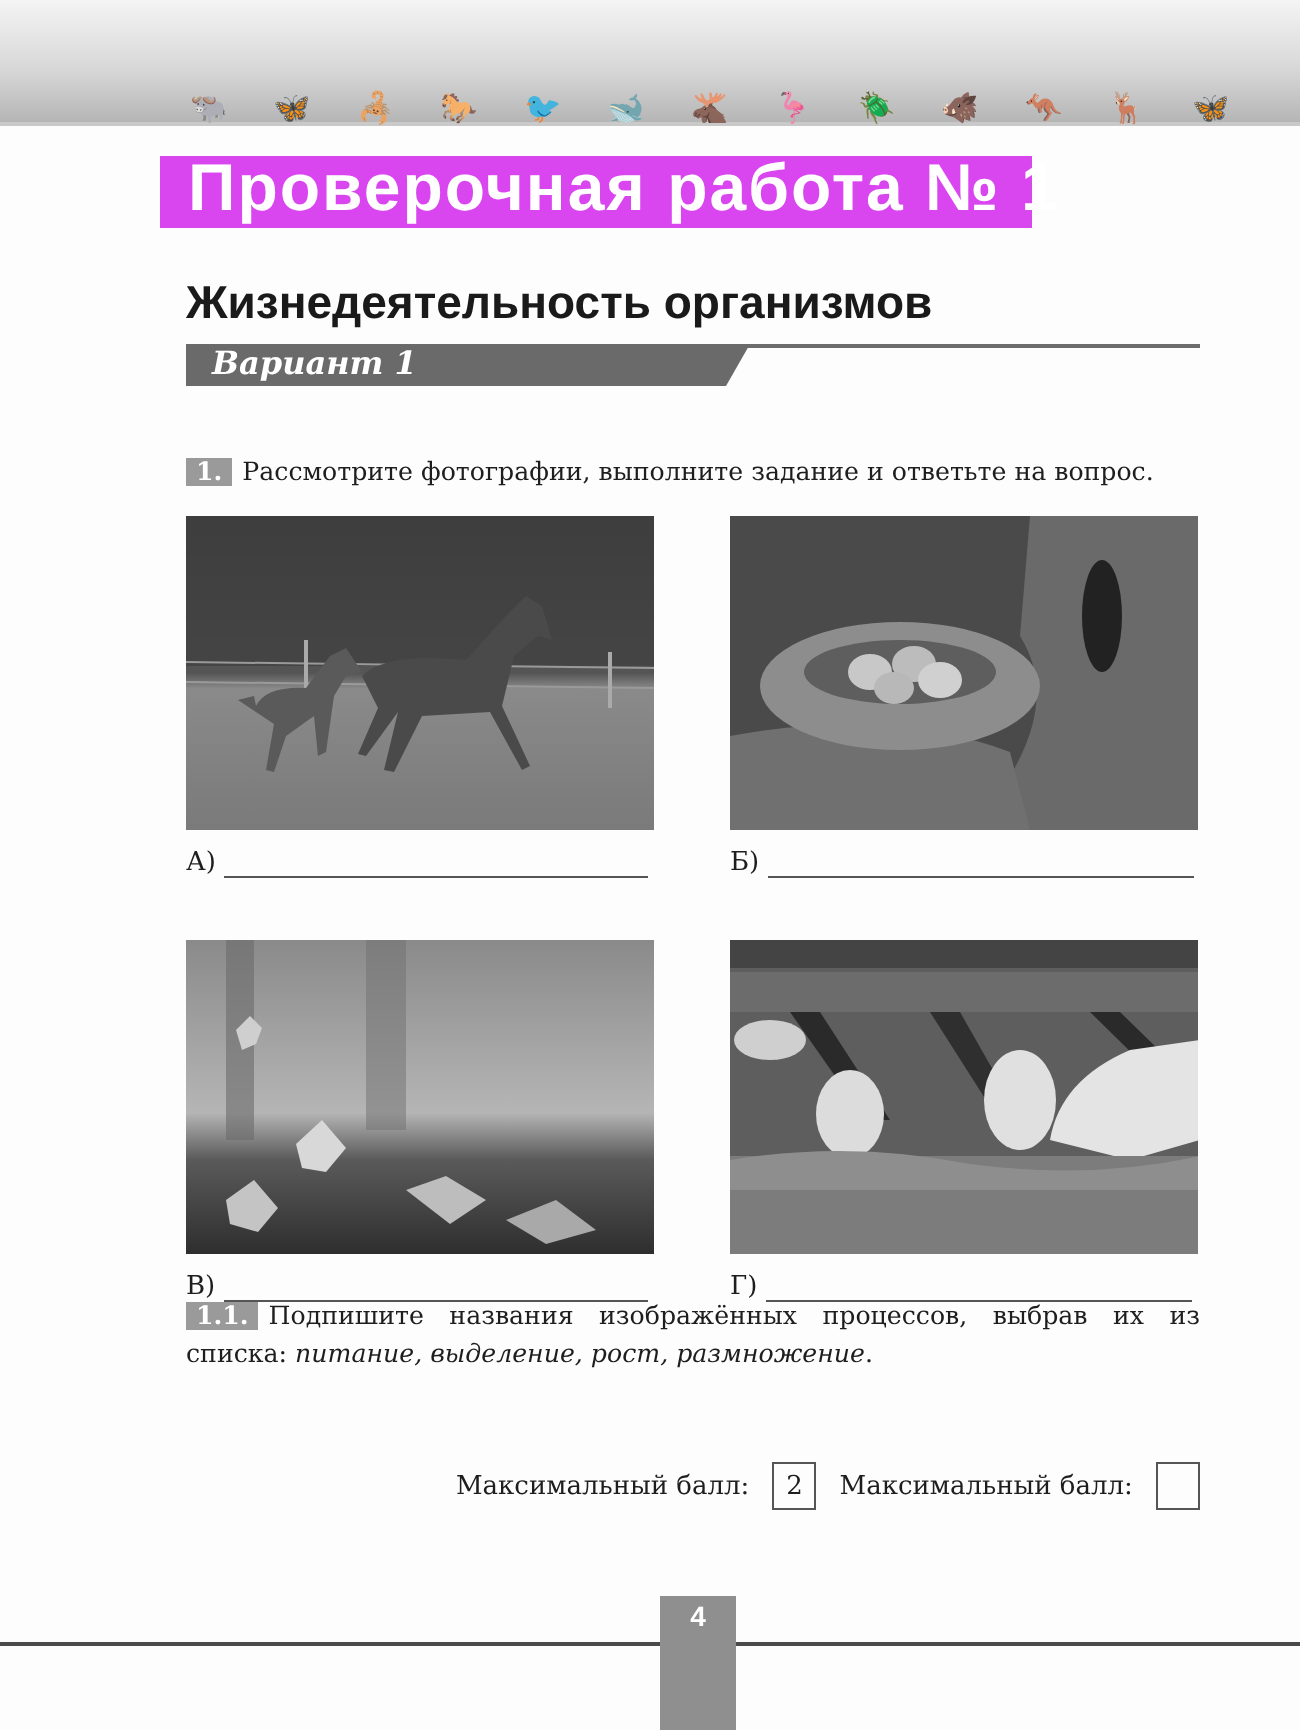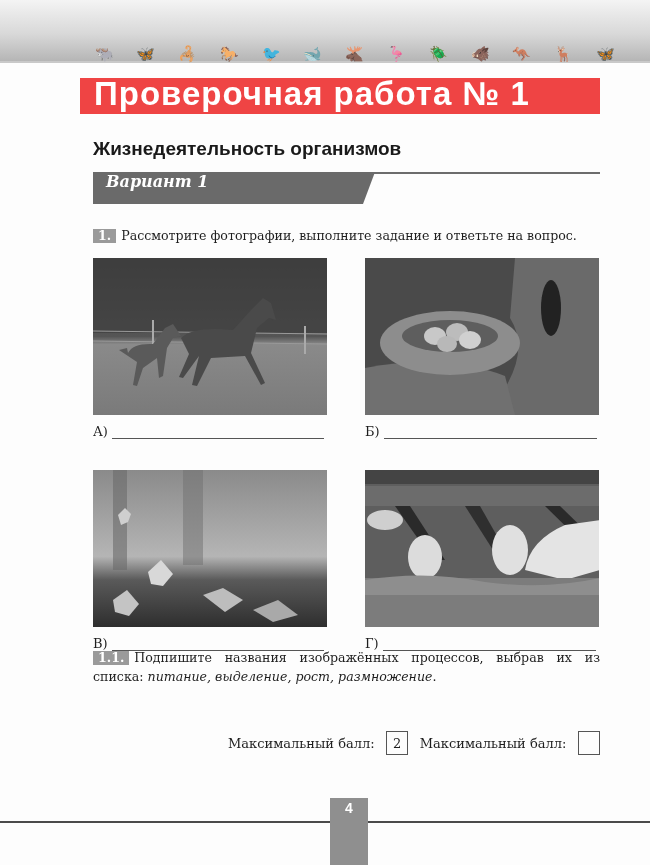--- a/index.html
+++ b/index.html
@@ -1,25 +1,25 @@
 <!DOCTYPE html>
 <html><head>
 <meta charset="utf-8">
 <style>
   html, body { margin:0; padding:0; }
   body { width:650px; height:865px; background:#fdfdfd; position:relative; overflow:hidden; font-family:"DejaVu Serif", serif; color:#1e1e1e; }
   .header-band { position:absolute; left:0; top:0; width:650px; height:62px; background:linear-gradient(to bottom,#f4f4f4 0%,#d8d8d8 55%,#b4b4b4 100%); }
   .header-line { position:absolute; left:0; top:61px; width:650px; height:2px; background:#c9c9c9; }
   .animals { position:absolute; left:95px; top:44px; width:520px; height:18px; display:flex; justify-content:space-between; align-items:flex-end; }
   .animals span { color:#f5f5f5; font-family:"DejaVu Sans", sans-serif; font-size:15px; line-height:16px; opacity:0.9; }
-  .title-bar { position:absolute; left:80px; top:78px; width:520px; height:36px; background:#ef4444; }
+  .title-bar { position:absolute; left:80px; top:78px; width:436px; height:36px; background:#d946ef; }
   .title-bar .t { position:absolute; left:14px; top:-3px; font-family:"Liberation Sans", sans-serif; font-weight:bold; font-size:33px; color:#fff; letter-spacing:1px; white-space:nowrap; }
-  .subtitle { position:absolute; left:93px; top:138px; font-family:"Liberation Sans", sans-serif; font-weight:bold; font-size:19px; color:#1a1a1a; white-space:nowrap; }
+  .subtitle { position:absolute; left:93px; top:138px; font-family:"Liberation Sans", sans-serif; font-weight:bold; font-size:23px; color:#1a1a1a; white-space:nowrap; }
   .variant-line { position:absolute; left:93px; top:172px; width:507px; height:1.5px; background:#6c6c6c; }
-  .variant-tab { position:absolute; left:93px; top:172px; width:282px; height:32px; background:#6a6a6a; clip-path:polygon(0 0,100% 0,calc(100% - 12px) 100%,0 100%); }
+  .variant-tab { position:absolute; left:93px; top:172px; width:282px; height:21px; background:#6a6a6a; clip-path:polygon(0 0,100% 0,calc(100% - 12px) 100%,0 100%); }
   .variant-tab .t { position:absolute; left:13px; top:0px; font-family:"DejaVu Serif", serif; font-style:italic; font-weight:bold; font-size:16px; color:#fff; white-space:nowrap; }
   .task { position:absolute; left:93px; width:507px; font-size:12.6px; line-height:19px; text-align:justify; }
   .num { display:inline-block; background:#9a9a9a; color:#fff; font-weight:bold; padding:0 5px; line-height:14px; margin-right:5px; }
   .photo { position:absolute; width:234px; height:157px; overflow:hidden; }
   .ans { position:absolute; font-size:13px; display:flex; align-items:flex-end; }
   .ans .line { display:inline-block; border-bottom:1px solid #555; height:14px; margin-left:4px; }
   .score { position:absolute; left:228px; top:730px; width:372px; height:26px; display:flex; align-items:center; justify-content:space-between; font-size:13px; white-space:nowrap; }
   .box { display:inline-flex; align-items:center; justify-content:center; width:20px; height:22px; border:1px solid #555; margin:0 5px; font-size:13px; }
   .footer-line { position:absolute; left:0; top:821px; width:650px; height:1.5px; background:#4a4a4a; }
   .page-num { position:absolute; left:330px; top:798px; width:38px; height:67px; background:#8f8f8f; }

